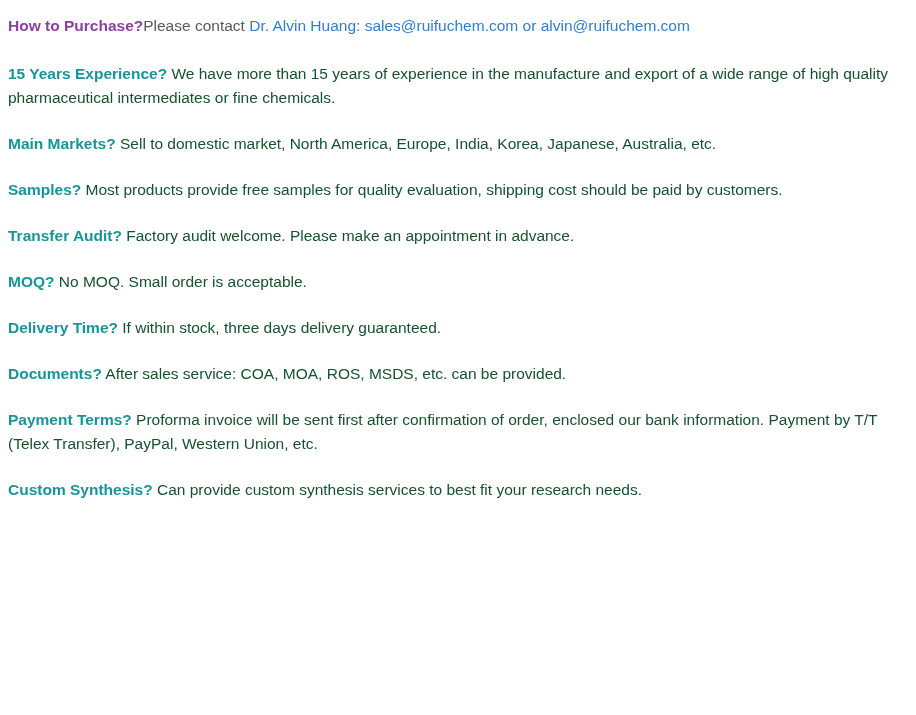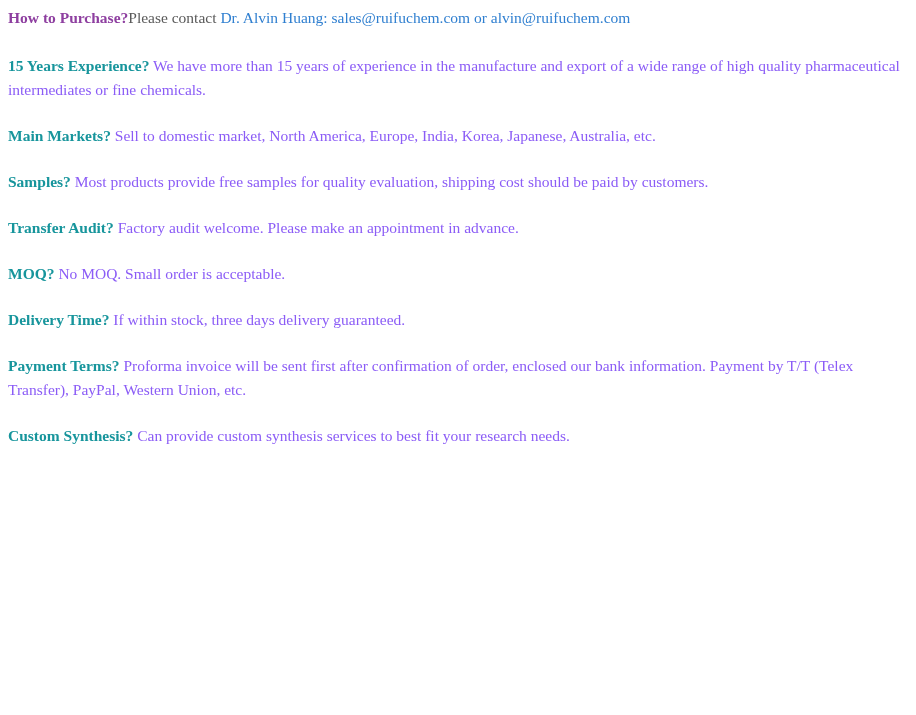--- a/index.html
+++ b/index.html
@@ -14,36 +14,35 @@
     color: #4a4a4a;
     font-size: 15.5px;
     line-height: 1.55;
     overflow: hidden;
   }
   .faq {
     padding: 6px 8px 0 8px;
     box-sizing: border-box;
   }
   .faq-item {
-    margin: 0 0 22px 0;
-    font-family: Liberation Serif, serif;
+    margin: 8px 0 22px 0;
   }
   .faq-item:first-child {
     margin-bottom: 24px;
   }
   .q {
     color: #17959c;
     font-weight: bold;
   }
   .q-purple {
     color: #8e3fa0;
     font-weight: bold;
   }
   .a {
-    color: #8b5cf6;
+    color: #14532d;
   }
   .link {
     color: #2f7fd0;
     text-decoration: none;
   }
   .contact-line {
     color: #5a5a5a;
   }
 </style>
 </head>
@@ -75,20 +74,23 @@
 
   <p class="faq-item">
     <span class="q">MOQ?</span><span class="a"> No MOQ. Small order is acceptable.</span>
   </p>
 
   <p class="faq-item">
     <span class="q">Delivery Time?</span><span class="a"> If within stock, three days delivery guaranteed.</span>
   </p>
 
 
+  <p class="faq-item">
+    <span class="q">Documents?</span><span class="a"> After sales service: COA, MOA, ROS, MSDS, etc. can be provided.</span>
+  </p>
 
   <p class="faq-item">
     <span class="q">Payment Terms?</span><span class="a"> Proforma invoice will be sent first after confirmation of order, enclosed our bank information. Payment by T/T (Telex Transfer), PayPal, Western Union, etc.</span>
   </p>
 
   <p class="faq-item">
     <span class="q">Custom Synthesis?</span><span class="a"> Can provide custom synthesis services to best fit your research needs.</span>
   </p>
 
 </div>

